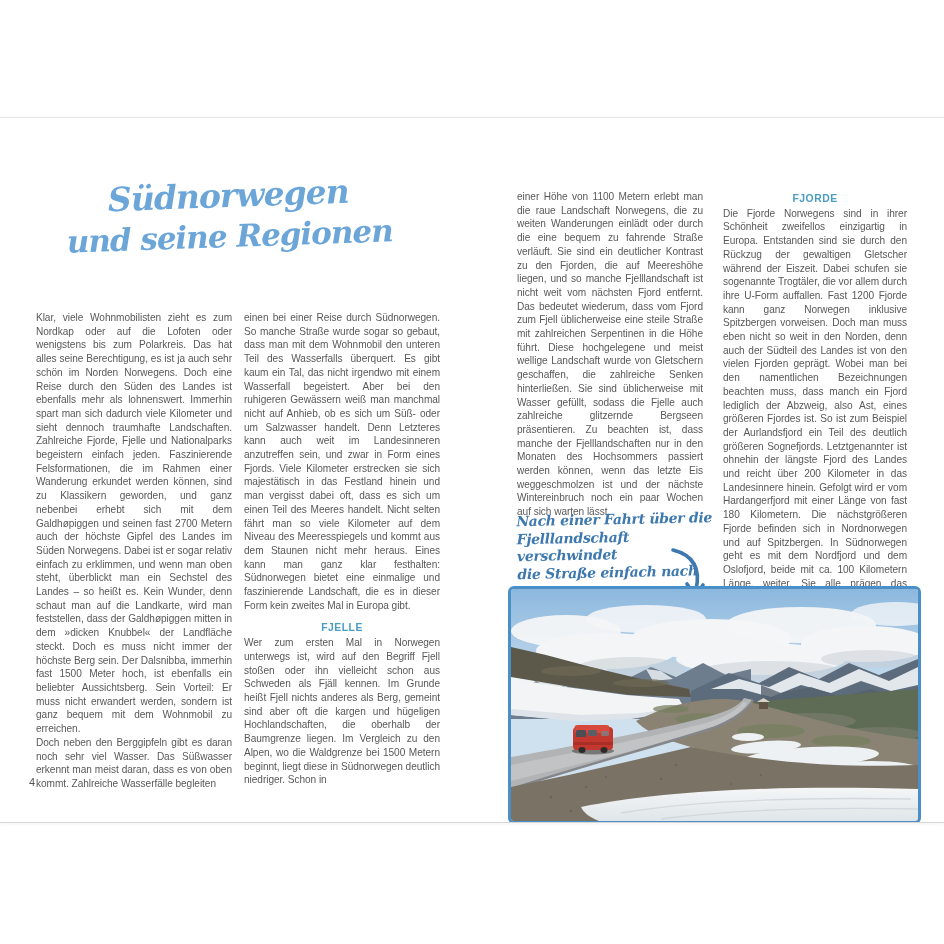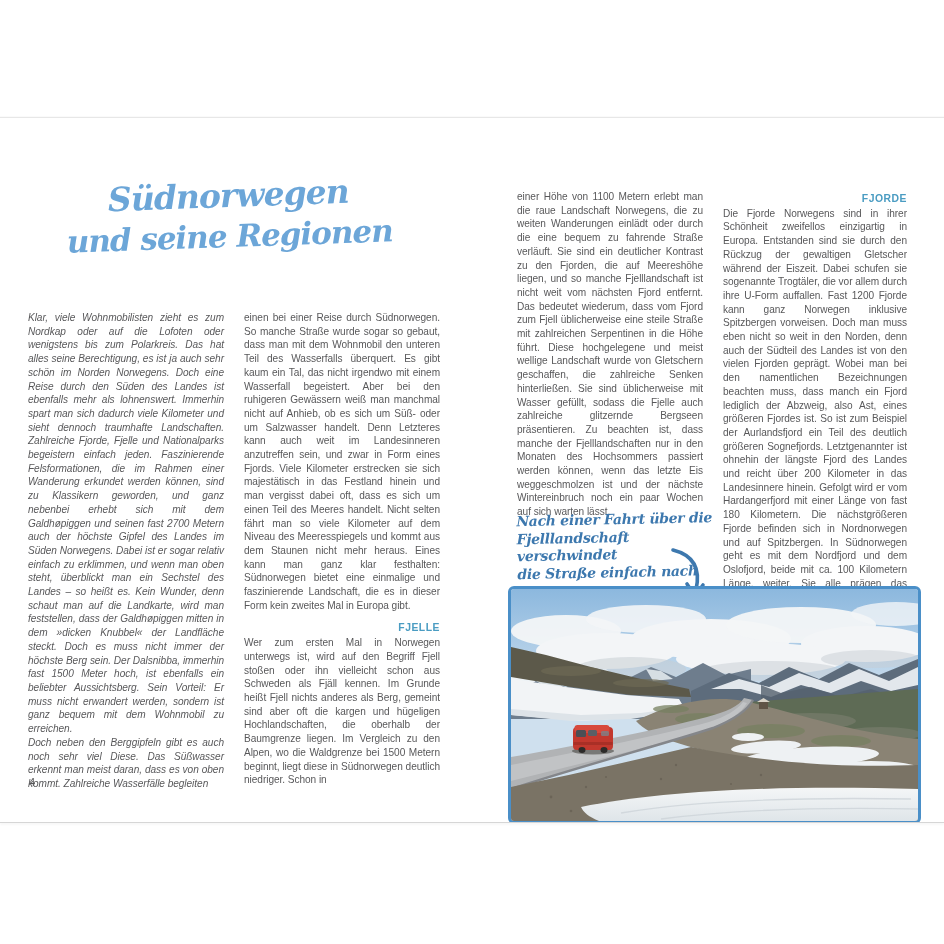--- a/index.html
+++ b/index.html
@@ -23,31 +23,31 @@
   .col {
     position: absolute;
     font-size: 10.1px;
     line-height: 13.7px;
     color: #58585a;
     text-align: justify;
     letter-spacing: -0.05px;
     -webkit-hyphens: auto; hyphens: auto;
   }
   .col p { margin: 0; }
-  .col1 { left: 28px;  top: 193px; width: 196px; font-style: italic; }
+  .col1 { left: 36px;  top: 193px; width: 196px; }
   .col2 { left: 244px; top: 193px; width: 196px; }
   .col3 { left: 517px; top: 72px;  width: 186px; }
   .col4 { left: 723px; top: 74px;  width: 184px; }
   .subhead {
     font-size: 10.4px;
     font-weight: bold;
     letter-spacing: 0.5px;
     color: #4a9cc2;
     margin: 9px 0 1px 0;
-    text-align: right;
+    text-align: center;
   }
   .col4 .subhead { margin-top: 0; }
   .chapter-title {
     position: absolute; left: 38px; top: 58px; width: 382px;
     text-align: center;
     font-family: "DejaVu Serif", serif;
     font-style: italic;
     font-weight: bold;
     color: #6ca6d8;
     transform: rotate(-2deg);
@@ -90,21 +90,21 @@
 
   <div>
 
     <div class="chapter-title">
       <div class="t1">Südnorwegen</div>
       <div class="t2">und seine Regionen</div>
     </div>
 
     <div class="col col1">
       <p>Klar, viele Wohnmobilisten zieht es zum Nordkap oder auf die Lofoten oder wenigstens bis zum Polarkreis. Das hat alles seine Berechtigung, es ist ja auch sehr schön im Norden Norwegens. Doch eine Reise durch den Süden des Landes ist ebenfalls mehr als lohnenswert. Immerhin spart man sich dadurch viele Kilometer und sieht dennoch traumhafte Landschaften. Zahlreiche Fjorde, Fjelle und Nationalparks begeistern einfach jeden. Faszinierende Felsformationen, die im Rahmen einer Wanderung erkundet werden können, sind zu Klassikern geworden, und ganz nebenbei erhebt sich mit dem Galdhøpiggen und seinen fast 2700 Metern auch der höchste Gipfel des Landes im Süden Norwegens. Dabei ist er sogar relativ einfach zu erklimmen, und wenn man oben steht, überblickt man ein Sechstel des Landes – so heißt es. Kein Wunder, denn schaut man auf die Landkarte, wird man feststellen, dass der Galdhøpiggen mitten in dem »dicken Knubbel« der Landfläche steckt. Doch es muss nicht immer der höchste Berg sein. Der Dalsnibba, immerhin fast 1500 Meter hoch, ist ebenfalls ein beliebter Aussichtsberg. Sein Vorteil: Er muss nicht erwandert werden, sondern ist ganz bequem mit dem Wohnmobil zu erreichen.</p>
-      <p>Doch neben den Berggipfeln gibt es auch noch sehr viel Diese. Das Süßwasser erkennt man meist daran, dass es von oben kommt. Zahlreiche Wasserfälle begleiten</p>
+      <p>Doch neben den Berggipfeln gibt es daran noch sehr viel Wasser. Das Süßwasser erkennt man meist daran, dass es von oben kommt. Zahlreiche Wasserfälle begleiten</p>
     </div>
 
     <div class="col col2">
       <p>einen bei einer Reise durch Südnorwegen. So manche Straße wurde sogar so gebaut, dass man mit dem Wohnmobil den unteren Teil des Wasserfalls überquert. Es gibt kaum ein Tal, das nicht irgendwo mit einem Wasserfall begeistert. Aber bei den ruhigeren Gewässern weiß man manchmal nicht auf Anhieb, ob es sich um Süß- oder um Salzwasser handelt. Denn Letzteres kann auch weit im Landesinneren anzutreffen sein, und zwar in Form eines Fjords. Viele Kilometer erstrecken sie sich majestätisch in das Festland hinein und man vergisst dabei oft, dass es sich um einen Teil des Meeres handelt. Nicht selten fährt man so viele Kilometer auf dem Niveau des Meeresspiegels und kommt aus dem Staunen nicht mehr heraus. Eines kann man ganz klar festhalten: Südnorwegen bietet eine einmalige und faszinierende Landschaft, die es in dieser Form kein zweites Mal in Europa gibt.</p>
       <h3 class="subhead">FJELLE</h3>
       <p>Wer zum ersten Mal in Norwegen unterwegs ist, wird auf den Begriff Fjell stoßen oder ihn vielleicht schon aus Schweden als Fjäll kennen. Im Grunde heißt Fjell nichts anderes als Berg, gemeint sind aber oft die kargen und hügeligen Hochlandschaften, die oberhalb der Baumgrenze liegen. Im Vergleich zu den Alpen, wo die Waldgrenze bei 1500 Metern beginnt, liegt diese in Südnorwegen deutlich niedriger. Schon in</p>
     </div>
 
     <div class="pagenum">4</div>
   </div>

